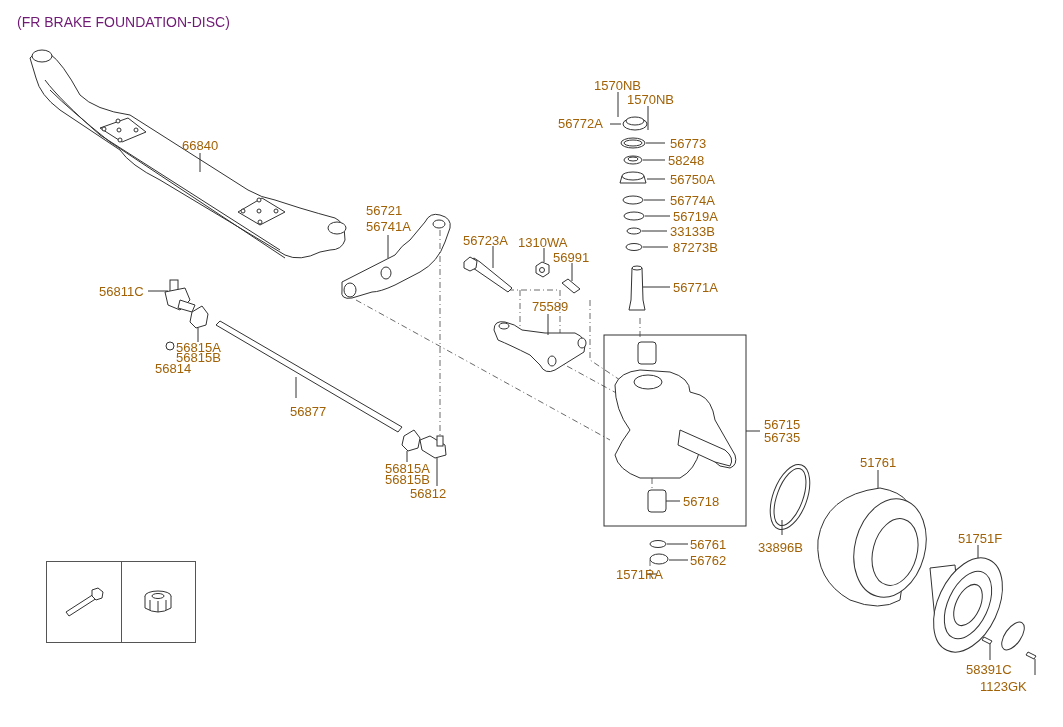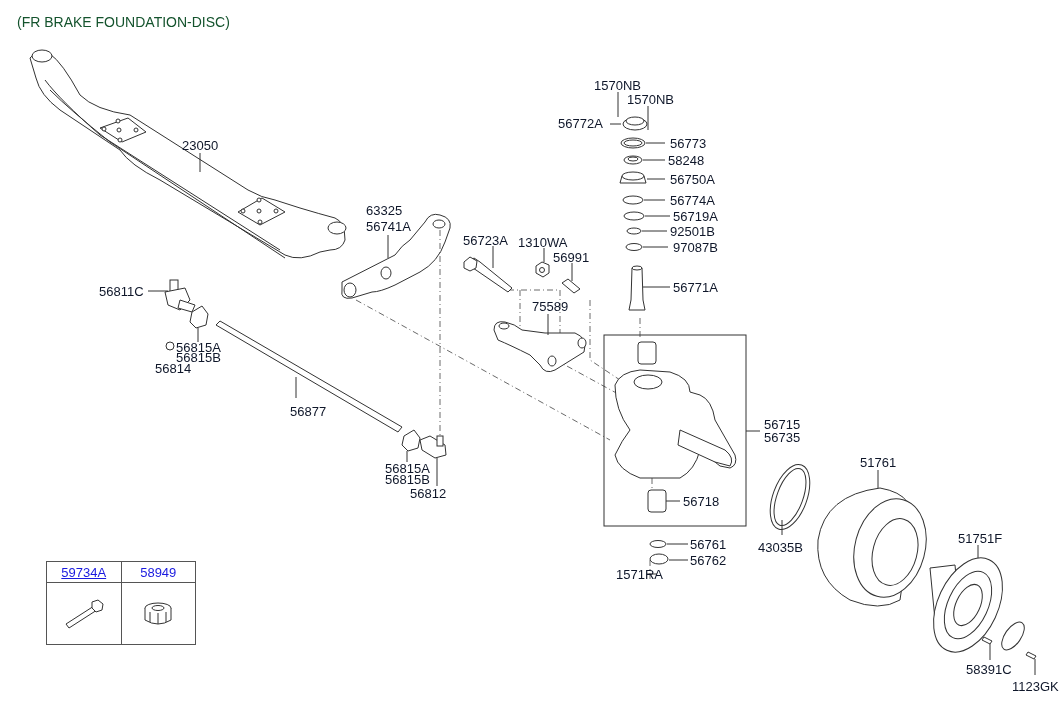--- a/index.html
+++ b/index.html
@@ -1,19 +1,19 @@
 <!DOCTYPE html>
 <html><head>
 <meta charset="utf-8">
 <style>
   html, body { margin: 0; padding: 0; background: #ffffff; }
   body { width: 1063px; height: 727px; position: relative; overflow: hidden;
          font-family: "Liberation Sans", sans-serif; }
-  #title { position: absolute; left: 17px; top: 14px; font-size: 14px; color: #14532d; }
-  .lbl { position: absolute; font-size: 13px; color: #0f172a; white-space: nowrap;
+  #title { position: absolute; left: 17px; top: 14px; font-size: 14px; color: #701a75; }
+  .lbl { position: absolute; font-size: 13px; color: #a16207; white-space: nowrap;
          line-height: 14px; cursor: pointer; }
   svg#drawing { position: absolute; left: 0; top: 0; }
   svg#drawing .part { fill: #fff; stroke: #333; stroke-width: 1; }
   svg#drawing .lead { stroke: #333; stroke-width: 1; fill: none; }
   svg#drawing .dash { stroke: #444; stroke-width: 0.8; fill: none; stroke-dasharray: 6 3 1 3; }
   #legend-table { position: absolute; left: 46px; top: 561px; width: 150px; height: 82px;
                   border: 1px solid #555; border-collapse: collapse; }
   #legend-table td { border: 1px solid #555; padding: 0; text-align: center; vertical-align: middle; }
   #legend-table .hdr td { height: 20px; font-size: 13px; color: #1a1adf; }
   #legend-table .hdr td.ul span { text-decoration: underline; }
@@ -212,64 +212,60 @@
   <line class="lead" x1="990" y1="644" x2="990" y2="660"></line>
   <g>
     <ellipse class="part" cx="1013" cy="636" rx="8" ry="16" transform="rotate(35 1013 636)"></ellipse>
   </g>
   <g>
       <path class="part" d="M1028,652 L1036,656 L1034,659 L1026,655 Z"></path>
     </g>
   <line class="lead" x1="1035" y1="659" x2="1035" y2="675"></line>
 </svg>
 
-<div class="lbl" style="left:182px;top:139px">23050</div>
+<div class="lbl" style="left:182px;top:139px">66840</div>
 <div class="lbl" style="left:594px;top:79px">1570NB</div>
 <div class="lbl" style="left:627px;top:93px">1570NB</div>
 <div class="lbl" style="left:558px;top:117px">56772A</div>
 <div class="lbl" style="left:670px;top:137px">56773</div>
 <div class="lbl" style="left:668px;top:154px">58248</div>
 <div class="lbl" style="left:670px;top:173px">56750A</div>
 <div class="lbl" style="left:670px;top:194px">56774A</div>
 <div class="lbl" style="left:673px;top:210px">56719A</div>
-<div class="lbl" style="left:670px;top:225px">92501B</div>
-<div class="lbl" style="left:673px;top:241px">97087B</div>
+<div class="lbl" style="left:670px;top:225px">33133B</div>
+<div class="lbl" style="left:673px;top:241px">87273B</div>
 <div class="lbl" style="left:673px;top:281px">56771A</div>
-<div class="lbl" style="left:366px;top:204px">63325</div>
+<div class="lbl" style="left:366px;top:204px">56721</div>
 <div class="lbl" style="left:366px;top:220px">56741A</div>
 <div class="lbl" style="left:463px;top:234px">56723A</div>
 <div class="lbl" style="left:518px;top:236px">1310WA</div>
 <div class="lbl" style="left:553px;top:251px">56991</div>
 <div class="lbl" style="left:532px;top:300px">75589</div>
 <div class="lbl" style="left:99px;top:285px">56811C</div>
 <div class="lbl" style="left:176px;top:341px">56815A</div>
 <div class="lbl" style="left:176px;top:351px">56815B</div>
 <div class="lbl" style="left:155px;top:362px">56814</div>
 <div class="lbl" style="left:290px;top:405px">56877</div>
 <div class="lbl" style="left:385px;top:462px">56815A</div>
 <div class="lbl" style="left:385px;top:473px">56815B</div>
 <div class="lbl" style="left:410px;top:487px">56812</div>
 <div class="lbl" style="left:764px;top:418px">56715</div>
 <div class="lbl" style="left:764px;top:431px">56735</div>
 <div class="lbl" style="left:683px;top:495px">56718</div>
 <div class="lbl" style="left:690px;top:538px">56761</div>
 <div class="lbl" style="left:690px;top:554px">56762</div>
 <div class="lbl" style="left:616px;top:568px">1571RA</div>
-<div class="lbl" style="left:758px;top:541px">43035B</div>
+<div class="lbl" style="left:758px;top:541px">33896B</div>
 <div class="lbl" style="left:860px;top:456px">51761</div>
 <div class="lbl" style="left:958px;top:532px">51751F</div>
 <div class="lbl" style="left:966px;top:663px">58391C</div>
-<div class="lbl" style="left:1012px;top:680px">1123GK</div>
+<div class="lbl" style="left:980px;top:680px">1123GK</div>
 
 <table id="legend-table">
   <tbody>
-      <tr class="hdr">
-    <td class="ul"><span>59734A</span></td>
-    <td><span>58949</span></td>
-  </tr>
   <tr class="img">
     <td>
       <svg width="60" height="40">
         <path d="M12,32 L40,14 L43,18 L15,36 Z" fill="#fff" stroke="#333"></path>
         <polygon points="38,10 44,8 49,12 48,18 42,20 38,16" fill="#fff" stroke="#333"></polygon>
       </svg>
     </td>
     <td>
       <svg width="60" height="40">
         <ellipse cx="30" cy="16" rx="13" ry="5" fill="#fff" stroke="#333"></ellipse>

